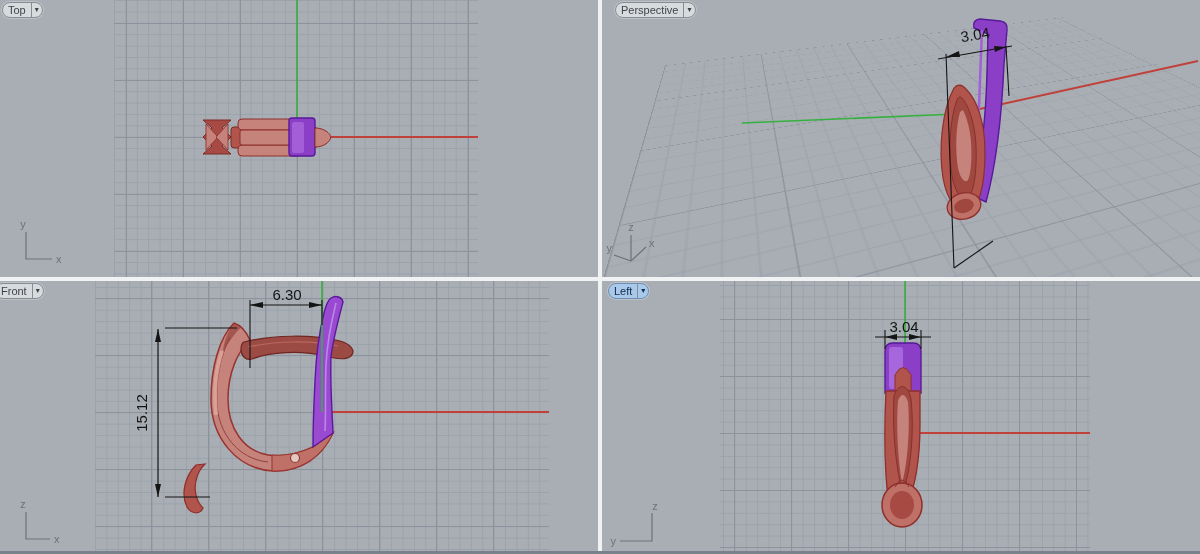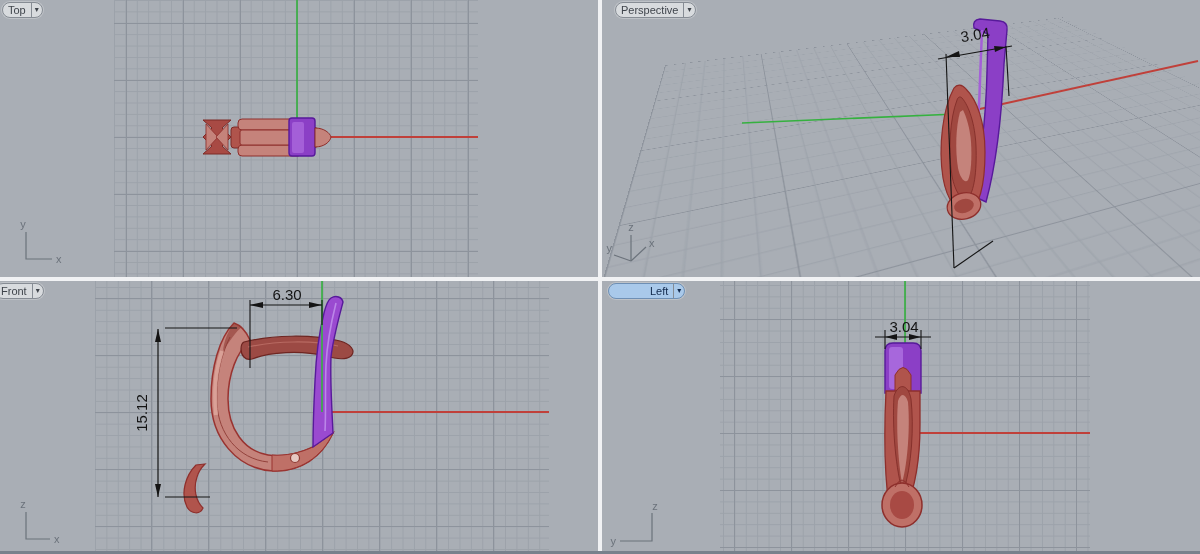--- a/index.html
+++ b/index.html
@@ -40,21 +40,21 @@
       linear-gradient(to right,var(--gmin) 1px,transparent 1px),
       linear-gradient(to bottom,var(--gmin) 1px,transparent 1px);
     background-size:114px 114px,114px 114px,22.8px 22.8px,22.8px 22.8px;
     transform:perspective(520px) rotateX(63deg) rotateZ(-22deg);}
   .vp svg{position:absolute;left:0;top:0;}
   .vp-label{position:absolute;top:2px;display:flex;align-items:stretch;height:16px;
     background:#d8dbde;border:1px solid #868c94;border-radius:8px;
     font-size:11px;color:#3f444b;line-height:14px;box-shadow:0 0 0 1px rgba(255,255,255,.25);}
   .vp-label .name{padding:0 5px;}
   .vp-label .dd{border-left:1px solid #868c94;padding:0 3px;font-size:8px;display:flex;align-items:center;cursor:default;}
-  .vp-label.active{background:var(--act);border-color:#6e8fb4;color:#12294c;padding-left:36px;}
+  .vp-label.active{background:var(--act);border-color:#6e8fb4;color:#12294c;}
   .lbl-top{left:2px}
   .lbl-persp{left:13px}
   .lbl-front{left:-5px}
   .lbl-left{left:6px}
   text{font-family:"Liberation Sans",sans-serif;}
   .dimtxt{fill:var(--dim);font-size:15px;}
   .axlbl{fill:var(--axgray);font-size:11px;}
 </style>
 </head>
 <body>

